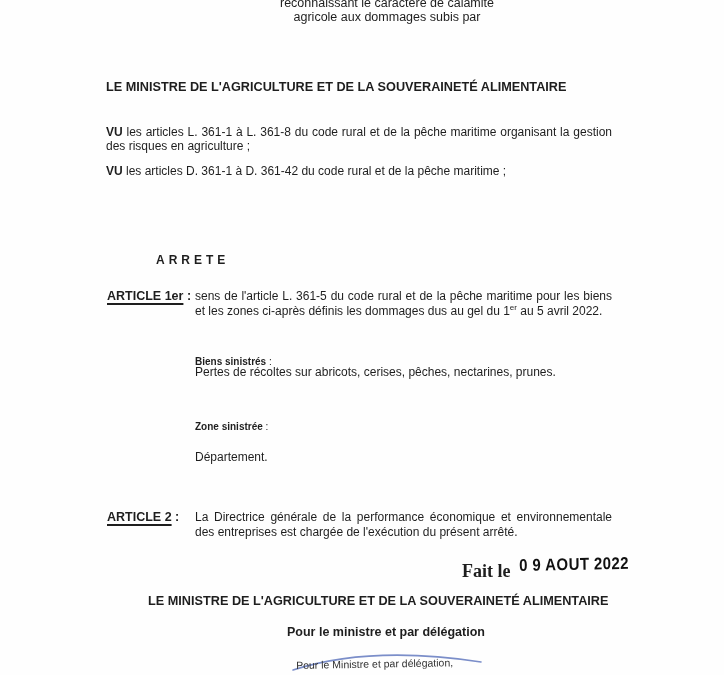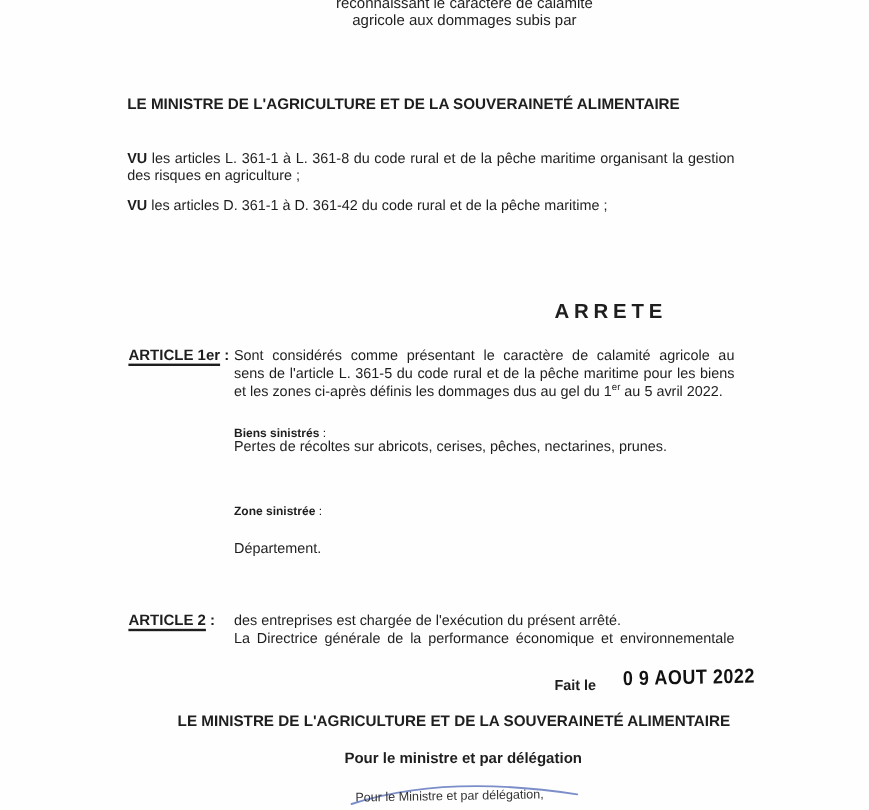--- a/index.html
+++ b/index.html
@@ -39,22 +39,22 @@
     text-align: justify;
   }
   .jl { text-align: justify; text-align-last: justify; }
   .visa-line, .body-line { display: block; }
   #visa-1 { top: 125px; }
   #visa-2 { top: 164px; }
   #visa-3 { top: 192px; }
 
   .arrete-heading {
     left: 156px; top: 253px; width: 400px;
-    text-align: right;
-    font-weight: bold; font-size: 17px; letter-spacing: 4px;
+    text-align: left;
+    font-weight: bold; font-size: 12px; letter-spacing: 4px;
   }
 
   .article-label {
     left: 107px;
     font-weight: bold; font-size: 12.5px; white-space: nowrap;
   }
   .article-label .underlined {
     text-decoration: underline;
     text-decoration-thickness: 1.5px;
     text-underline-offset: 2.5px;
@@ -73,21 +73,21 @@
   .sub-heading { left: 195px; font-weight: bold; font-size: 10px; white-space: nowrap; }
   .sub-heading .colon { font-weight: normal; }
   #biens-heading { top: 355px; }
   #zone-heading  { top: 420px; }
   .sub-text { left: 195px; white-space: nowrap; }
   #biens-text { top: 365px; }
   #zone-text  { top: 450px; }
 
   .fait-le {
     left: 462px; top: 564px;
-    font-weight: bold; font-size: 12px; white-space: nowrap;
+    font-weight: bold; font-size: 18px; white-space: nowrap; font-family: Liberation Serif, serif;
   }
   .date-stamp {
     left: 519px; top: 559px;
     font-weight: bold; font-size: 17px;
     color: #111;
     letter-spacing: 0.5px;
     transform: scaleX(0.88) rotate(-1deg);
     transform-origin: left top;
     white-space: nowrap;
   }
@@ -133,35 +133,34 @@
 
   <div id="visa-2" class="abs visa">
     <span class="visa-line"><span class="b">VU</span><span> les articles D. 361-1 à D. 361-42 du code rural et de la pêche maritime ;</span></span>
   </div>
 
 
   <div class="abs arrete-heading">ARRETE</div>
 
   <div id="article1-label" class="abs article-label"><span class="underlined">ARTICLE 1er</span><span> :</span></div>
   <div id="article1-body" class="abs article-body">
-    <span class="body-line jl">Sont considérés comme présentant le caractère de calamité agricole au</span>
     <span class="body-line jl">sens de l'article L. 361-5 du code rural et de la pêche maritime pour les biens</span>
     <span class="body-line"><span>et les zones ci-après définis les dommages dus au gel du 1</span><sup class="sup">er</sup><span> au 5 avril 2022.</span></span>
   </div>
 
   <div id="biens-heading" class="abs sub-heading"><span>Biens sinistrés</span><span class="colon"> :</span></div>
   <div id="biens-text" class="abs sub-text">Pertes de récoltes sur abricots, cerises, pêches, nectarines, prunes.</div>
 
   <div id="zone-heading" class="abs sub-heading"><span>Zone sinistrée</span><span class="colon"> :</span></div>
   <div id="zone-text" class="abs sub-text">Département.</div>
 
   <div id="article2-label" class="abs article-label"><span class="underlined">ARTICLE 2</span><span> :</span></div>
   <div id="article2-body" class="abs article-body">
+    <span class="body-line jl">La Directrice générale de la performance économique et environnementale</span>
     <span class="body-line">des entreprises est chargée de l'exécution du présent arrêté.</span>
-    <span class="body-line jl">La Directrice générale de la performance économique et environnementale</span>
   </div>
 
   <div class="abs fait-le">Fait le</div>
   <div class="abs date-stamp">0 9 AOUT 2022</div>
   <div class="abs minister-title-bottom">LE MINISTRE DE L'AGRICULTURE ET DE LA SOUVERAINETÉ ALIMENTAIRE</div>
   <div class="abs delegation-line">Pour le ministre et par délégation</div>
 
   <svg class="abs stamp-arc-svg" width="210" height="35" viewBox="0 0 210 35">
     <path class="stamp-arc-path" d="M 10 27 Q 88 2 198 19"></path>
   </svg>

